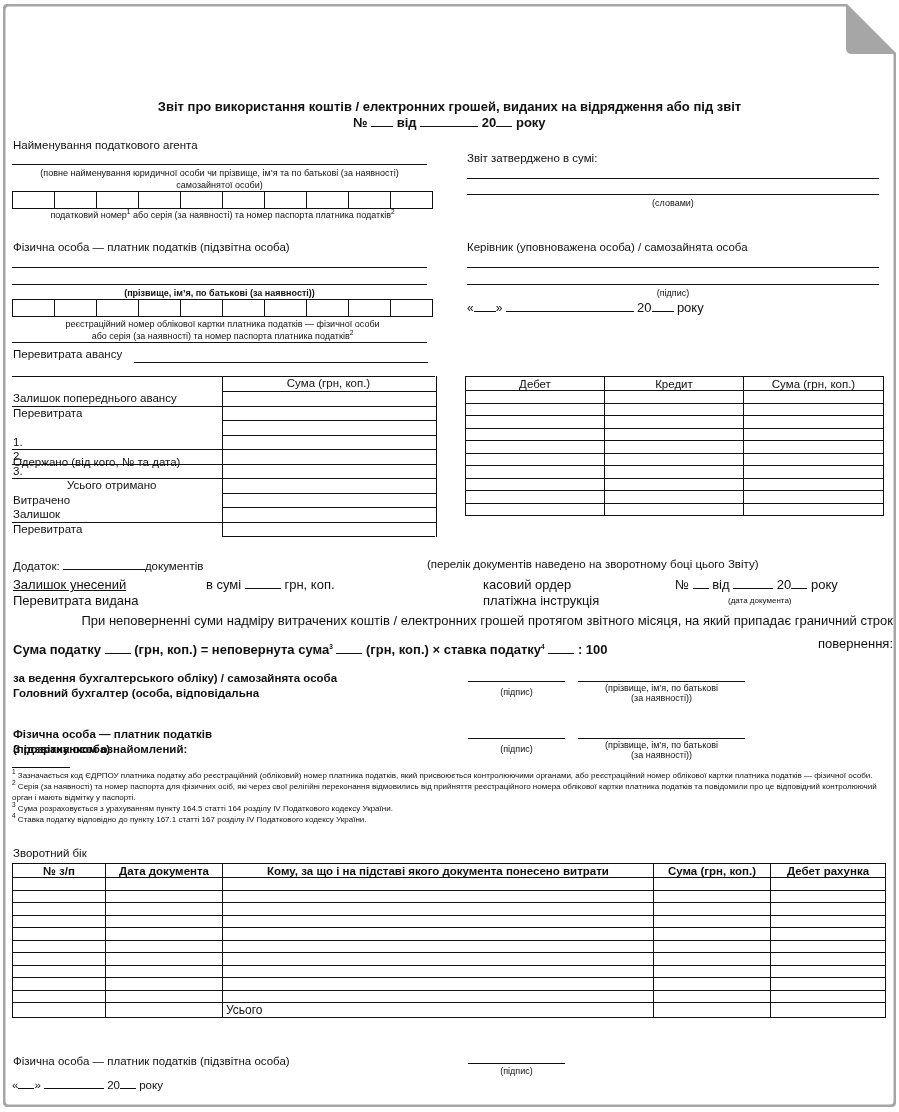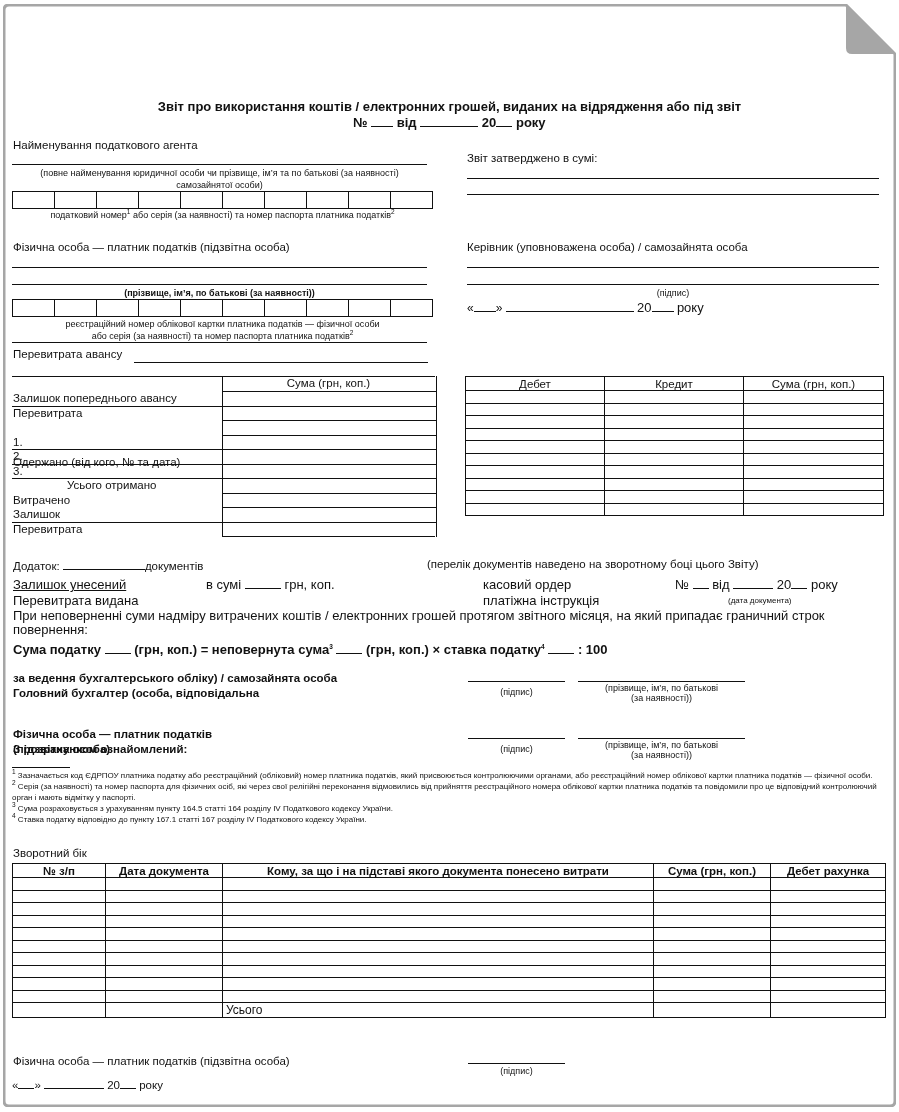--- a/index.html
+++ b/index.html
@@ -92,20 +92,21 @@
     <div>реєстраційний номер облікової картки платника податків — фізичної особи</div>
     <div><span>або серія (за наявності) та номер паспорта платника податків</span><sup>2</sup></div>
   </div>
   <div class="field-line" style="left:9px; width:415px; top:338px;"></div>
   <div class="abs f11" style="left:10px; top:344px;">Перевитрата авансу</div>
   <div class="field-line" style="left:131px; width:294px; top:358px;"></div>
 
   <div class="abs f11" style="left:464px; top:148px;">Звіт затверджено в сумі:</div>
   <div class="field-line" style="left:464px; width:412px; top:174px;"></div>
   <div class="field-line" style="left:464px; width:412px; top:190px;"></div>
+  <div class="abs f9 c" style="left:464px; width:412px; top:194px;">(словами)</div>
   <div class="abs f11" style="left:464px; top:237px;">Керівник (уповноважена особа) / самозайнята особа</div>
   <div class="field-line" style="left:464px; width:412px; top:263px;"></div>
   <div class="field-line" style="left:464px; width:412px; top:280px;"></div>
   <div class="abs f9 c" style="left:464px; width:412px; top:284px;">(підпис)</div>
   <div class="abs f12" style="left:464px; top:296px;">
     <span>«</span><span class="u" style="width:22px"></span><span>»</span>
     <span class="u" style="width:128px"></span>
     <span style="font-size:13px">20</span><span class="u" style="width:22px"></span>
     <span style="font-size:13px">року</span>
   </div>
@@ -224,21 +225,21 @@
   <div class="abs f13" style="left:672px; top:573px;">
     <span>№</span>
     <span class="u" style="width:16px"></span>
     <span>від</span>
     <span class="u" style="width:40px"></span>
     <span>20</span><span class="u" style="width:16px"></span>
     <span>року</span>
   </div>
   <div class="abs f8" style="left:725px; top:592px;">(дата документа)</div>
 
-  <div class="abs f13" style="left:10px; top:605px; width:880px; white-space:normal; line-height:14px;">При неповерненні суми надміру витрачених коштів / електронних грошей протягом звітного місяця, на який припадає граничний строк повернення:</div>
+  <div class="abs f13" style="left:10px; top:605px; width:880px; white-space:normal; line-height:23px;text-align:right;">При неповерненні суми надміру витрачених коштів / електронних грошей протягом звітного місяця, на який припадає граничний строк повернення:</div>
   <div class="abs f13 b" style="left:10px; top:638px;">
     <span>Сума податку</span>
     <span class="u" style="width:26px"></span>
     <span>(грн, коп.) = неповернута сума</span><sup>3</sup>
     <span class="u" style="width:26px"></span>
     <span>(грн, коп.) × ставка податку</span><sup>4</sup>
     <span class="u" style="width:26px"></span>
     <span>: 100</span>
   </div>
 

